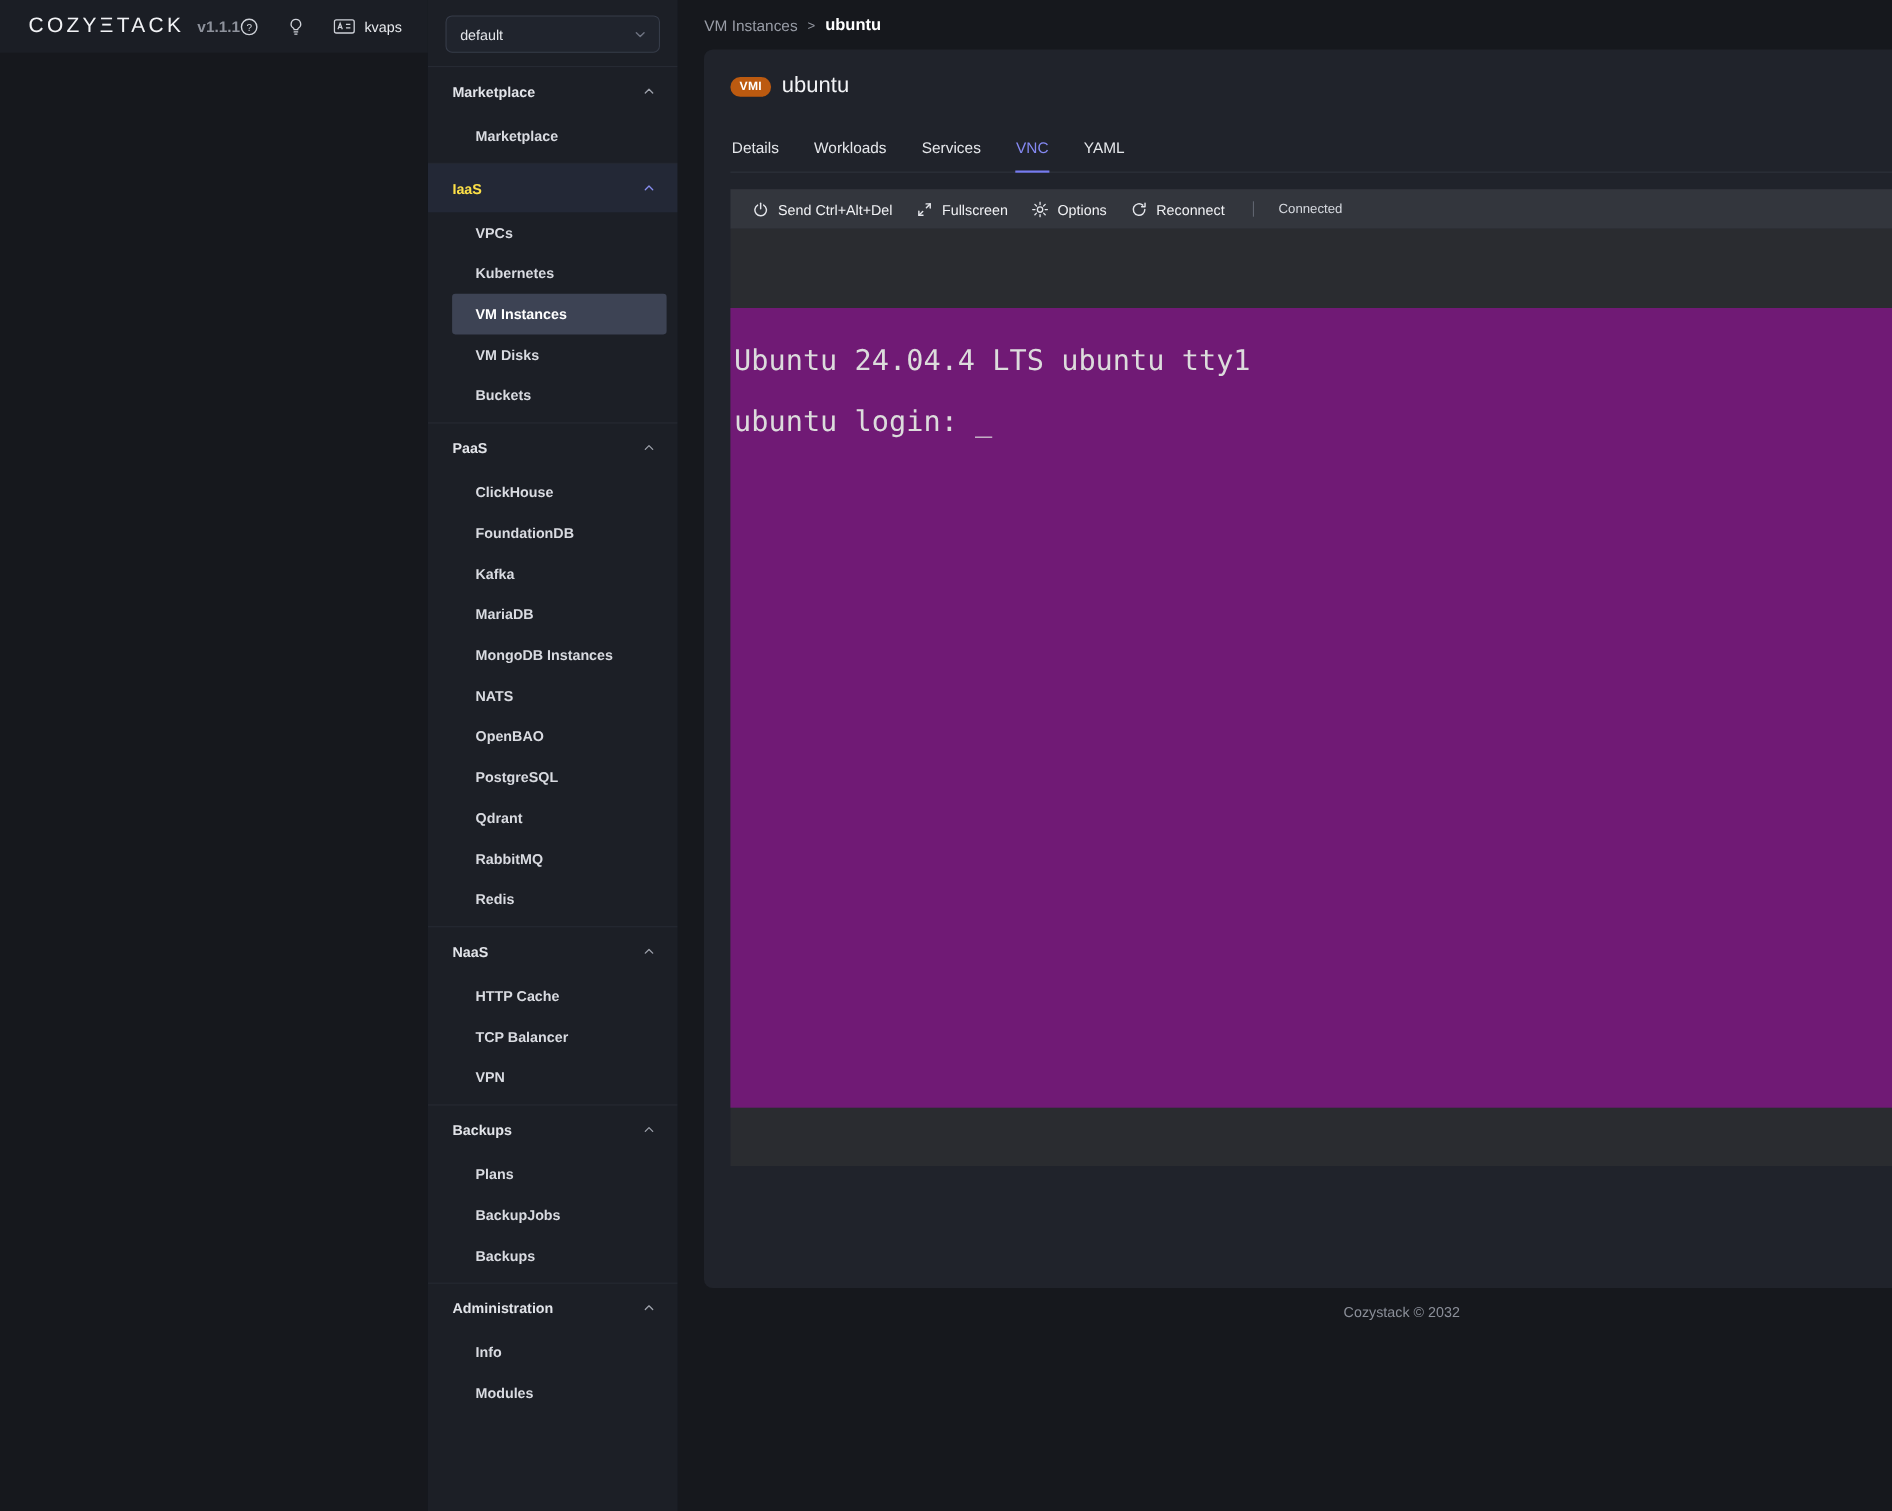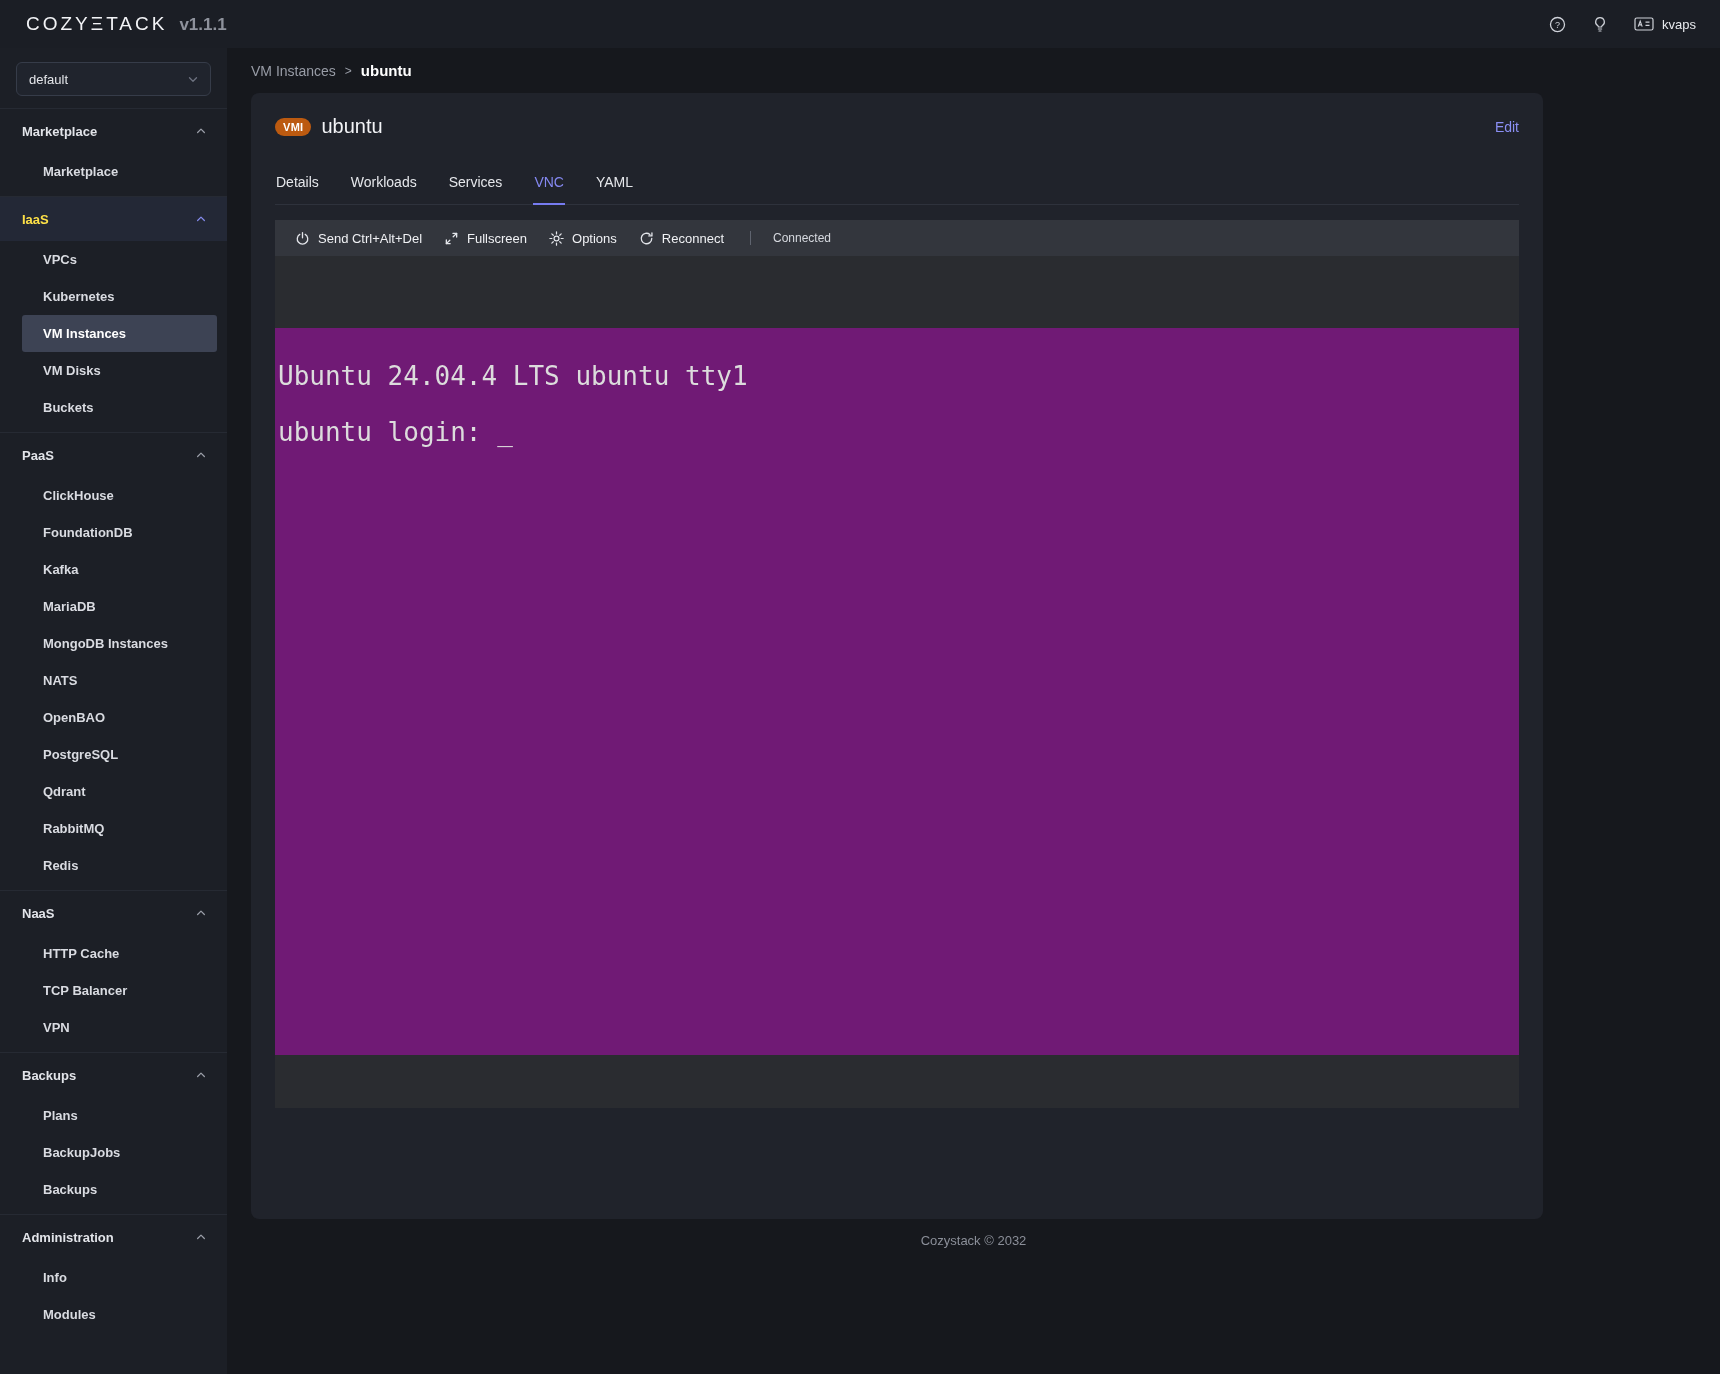--- a/index.html
+++ b/index.html
@@ -2,27 +2,27 @@
 <html><head>
 <meta charset="utf-8">
 <style>
   * { box-sizing: border-box; margin: 0; padding: 0; }
   html, body { background: #101114; }
   body {
     width: 1720px; height: 1374px;
     font-family: "Liberation Sans", sans-serif;
     color: #e8eaee; overflow: hidden;
   }
-  .app { display: flex; flex-direction: column; width: 100%; height: 100%; background: #16181d; }
+  .app { display: flex; flex-direction: row; width: 100%; height: 100%; background: #16181d; }
 
   
   .topbar { height: 48px; flex: 0 0 48px; background: #1b1e25; display: flex; align-items: center; justify-content: space-between; padding: 0 24px 0 26px; }
   .logo-wrap { display: flex; align-items: baseline; gap: 12px; }
   .logo { font-size: 19px; letter-spacing: 3px; color: #f2f3f6; font-weight: 400; }
-  .version { font-size: 17px; color: #8e929c; font-weight: 700; }
+  .version { font-size: 14px; color: #8e929c; font-weight: 700; }
   .topbar-right { display: flex; align-items: center; gap: 26px; }
   .hicon { color: #cfd2d9; display: flex; align-items: center; cursor: pointer; }
   .user-chip { display: flex; align-items: center; gap: 8px; font-size: 13px; color: #e8eaee; cursor: pointer; }
 
   
   .body { flex: 1; display: flex; min-height: 0; }
   aside { width: 227px; flex: 0 0 227px; background: #1c1f26; display: flex; flex-direction: column; overflow: hidden; }
   main { flex: 1; display: flex; flex-direction: column; padding-top: 14px; min-width: 0; }
 
   

